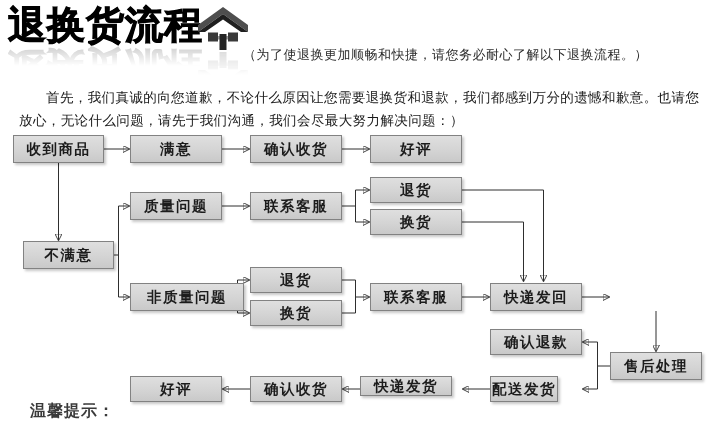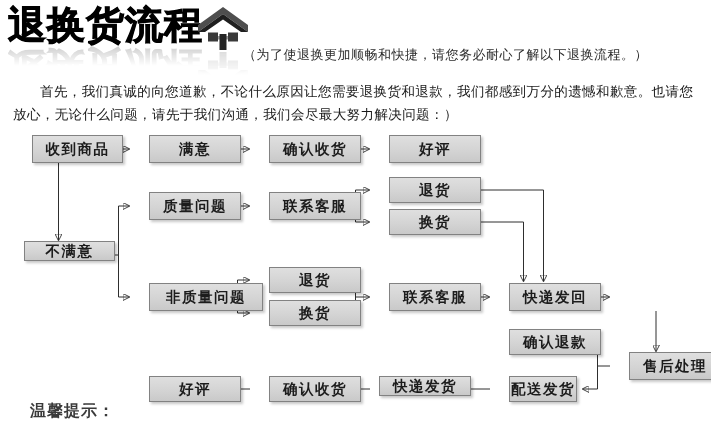--- a/index.html
+++ b/index.html
@@ -26,36 +26,36 @@
     position:absolute;left:196px;top:50px;transform:scaleY(-1);opacity:.18;pointer-events:none;
     -webkit-mask-image:linear-gradient(to bottom,transparent 45%,rgba(0,0,0,.9) 100%);
     mask-image:linear-gradient(to bottom,transparent 45%,rgba(0,0,0,.9) 100%);
   }
   .subtitle{
     position:absolute;left:243px;top:46px;font-size:13px;color:#2b2b2b;
     white-space:nowrap;letter-spacing:.5px;
   }
   
   .intro{
-    position:absolute;left:13px;top:80px;width:689px;margin:0;
+    position:absolute;left:13px;top:80px;width:689px;margin:6px;
     font-size:13.5px;line-height:23px;color:#1a1a1a;text-indent:2em;
     letter-spacing:.4px;
   }
   
   .flow{position:absolute;left:0;top:0;width:711px;height:424px;}
   .connectors{position:absolute;left:0;top:0;pointer-events:none;}
   .connectors path{stroke:#2e2e2e;stroke-width:1;fill:none;}
   .node{
     position:absolute;box-sizing:border-box;
     background:linear-gradient(180deg,#dfdfdf 0%,#d4d4d4 55%,#c9c9c9 100%);
     border:1px solid #828282;
     box-shadow:1.5px 2px 2.5px rgba(0,0,0,.22);
     display:flex;align-items:center;justify-content:center;
     font-size:14.5px;font-weight:bold;color:#1c1c1c;letter-spacing:1.5px;
-    white-space:nowrap;line-height:1;margin-left:19px;
+    white-space:nowrap;line-height:1;
   }
   
   .tip{
     position:absolute;left:30px;top:401px;font-size:16px;color:#3a3a3a;
     font-weight:bold;letter-spacing:1px;
   }
 </style>
 </head>
 <body>
 
@@ -125,21 +125,21 @@
     <div class="node" style="left:13px;top:135px;width:91px;height:28px">收到商品</div>
     <div class="node" style="left:130px;top:135px;width:92px;height:28px">满意</div>
     <div class="node" style="left:250px;top:135px;width:92px;height:28px">确认收货</div>
     <div class="node" style="left:370px;top:135px;width:92px;height:28px">好评</div>
 
     <div class="node" style="left:130px;top:192px;width:92px;height:28px">质量问题</div>
     <div class="node" style="left:250px;top:192px;width:92px;height:28px">联系客服</div>
     <div class="node" style="left:370px;top:177px;width:92px;height:26px">退货</div>
     <div class="node" style="left:370px;top:209px;width:92px;height:26px">换货</div>
 
-    <div class="node" style="left:5px;top:241px;width:91px;height:20px">不满意</div>
+    <div class="node" style="left:23px;top:241px;width:91px;height:28px">不满意</div>
     <div class="node" style="left:130px;top:283px;width:114px;height:28px">非质量问题</div>
     <div class="node" style="left:250px;top:267px;width:92px;height:26px">退货</div>
     <div class="node" style="left:250px;top:300px;width:92px;height:26px">换货</div>
     <div class="node" style="left:370px;top:283px;width:92px;height:28px">联系客服</div>
     <div class="node" style="left:490px;top:283px;width:92px;height:28px">快递发回</div>
 
     <div class="node" style="left:610px;top:352px;width:92px;height:28px">售后处理</div>
     <div class="node" style="left:490px;top:329px;width:92px;height:26px">确认退款</div>
 
     <div class="node" style="left:490px;top:376px;width:68px;height:26px">配送发货</div>

